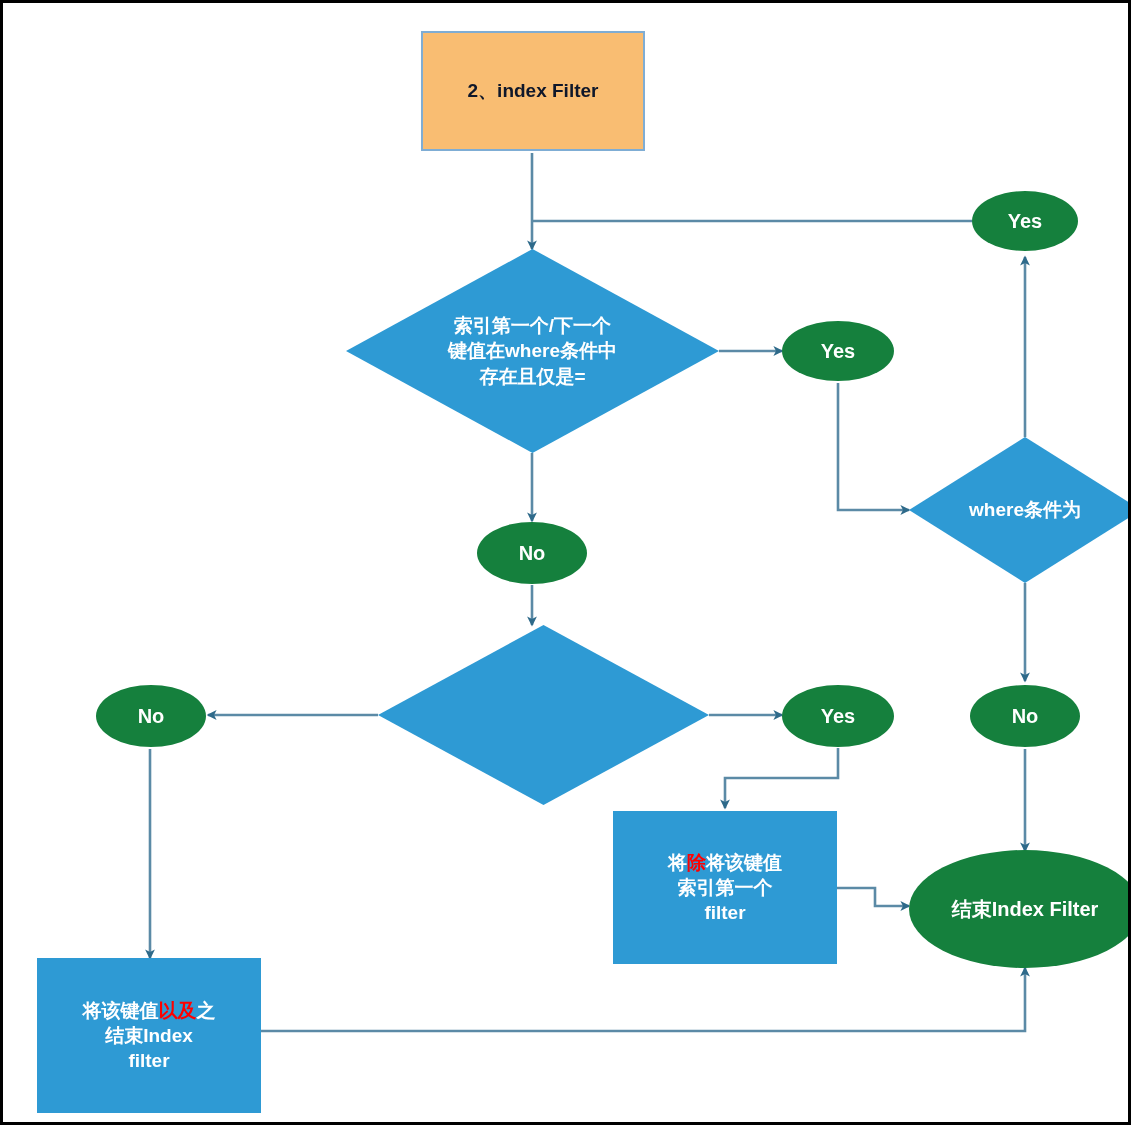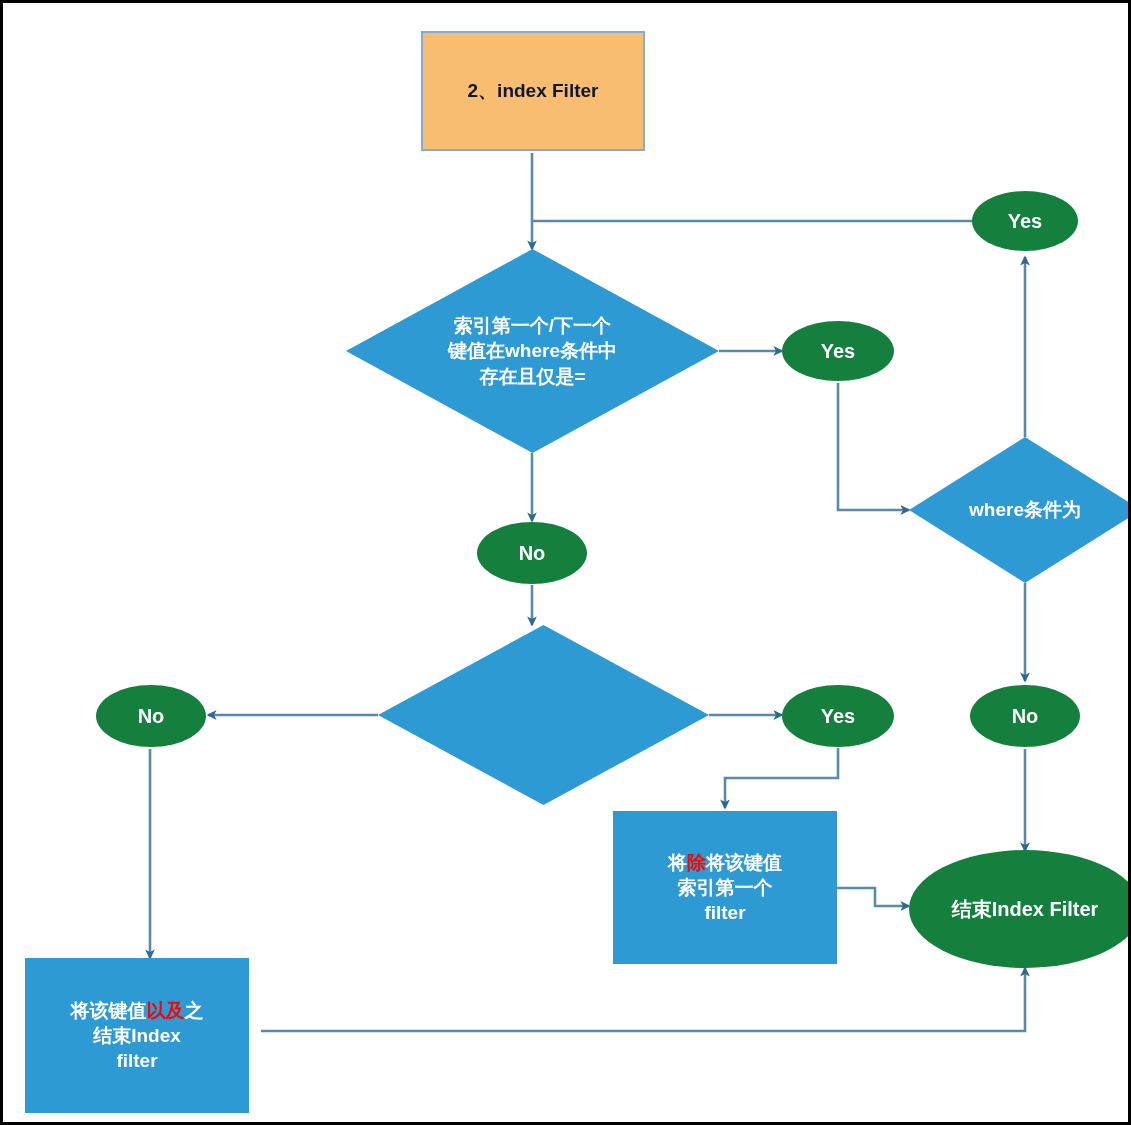--- a/index.html
+++ b/index.html
@@ -122,21 +122,21 @@
   <div class="node rect-blue" style="left:610px;top:808px;width:224px;height:153px;">
     <div class="txt-sm">
       <div>
         <span>将</span><span class="red">除</span><span>将该键值</span>
       </div>
       <div>索引第一个</div>
       <div>filter</div>
     </div>
   </div>
 
-  <div class="node rect-blue" style="left:22px;top:955px;width:224px;height:155px;">
+  <div class="node rect-blue" style="left:34px;top:955px;width:224px;height:155px;">
     <div class="txt-sm">
       <div>
         <span>将该键值</span><span class="red">以及</span><span>之</span>
       </div>
       <div>结束Index</div>
       <div>filter</div>
     </div>
   </div>
 
   <div class="node ellipse" style="left:906px;top:847px;width:232px;height:118px;">

